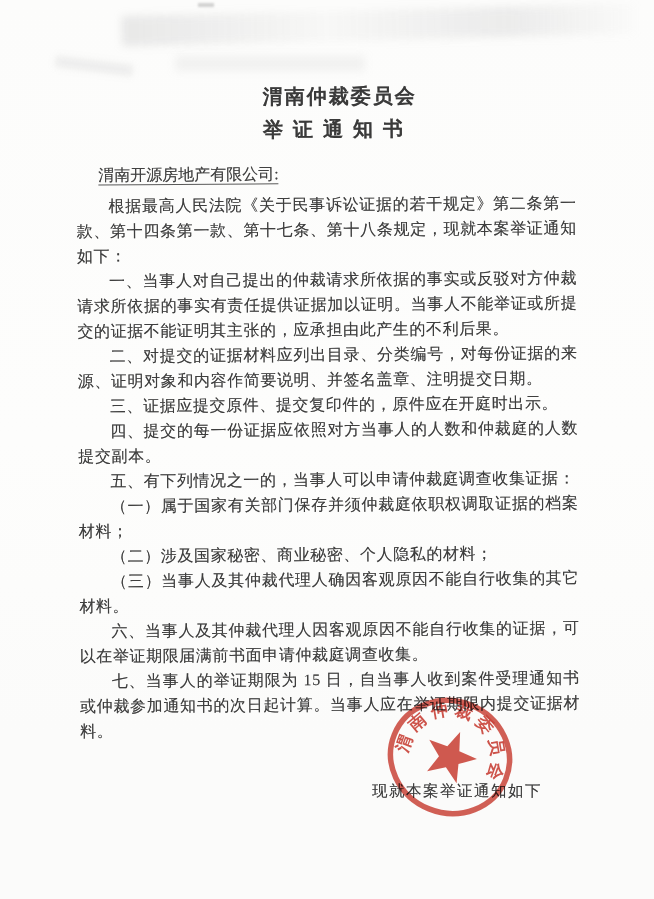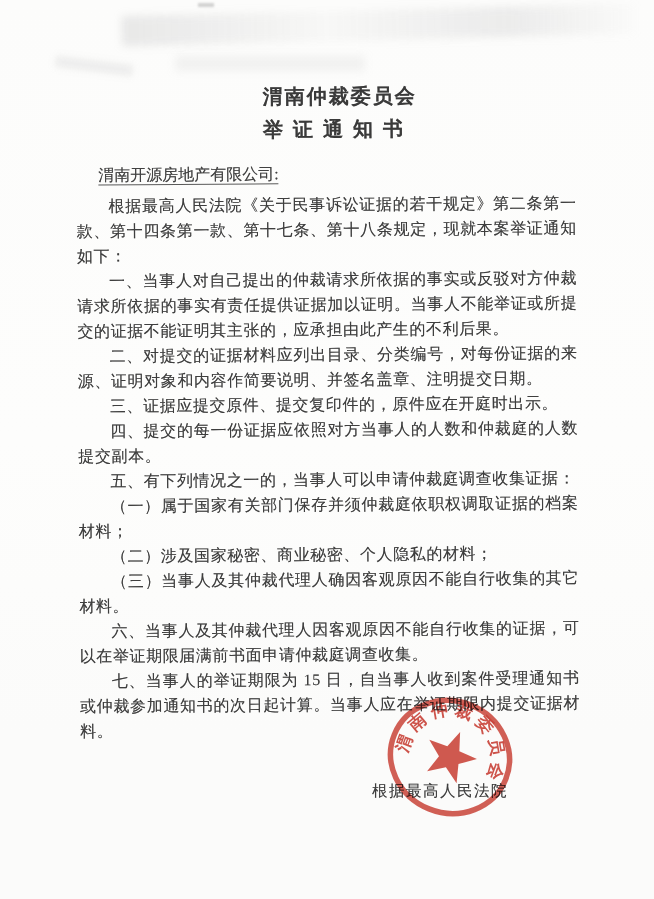--- a/index.html
+++ b/index.html
@@ -125,21 +125,21 @@
       <p>四、提交的每一份证据应依照对方当事人的人数和仲裁庭的人数提交副本。</p>
       <p>五、有下列情况之一的，当事人可以申请仲裁庭调查收集证据：</p>
       <p>（一）属于国家有关部门保存并须仲裁庭依职权调取证据的档案材料；</p>
       <p>（二）涉及国家秘密、商业秘密、个人隐私的材料；</p>
       <p>（三）当事人及其仲裁代理人确因客观原因不能自行收集的其它材料。</p>
       <p>六、当事人及其仲裁代理人因客观原因不能自行收集的证据，可以在举证期限届满前书面申请仲裁庭调查收集。</p>
       <p>七、当事人的举证期限为 15 日，自当事人收到案件受理通知书或仲裁参加通知书的次日起计算。当事人应在举证期限内提交证据材料。</p>
     </div>
   </div>
 
-  <div class="issue-date">根据最高人民法院</div>
+  <div class="issue-date">现就本案举证通知如下</div>
 
   <svg class="seal" width="140" height="140" viewBox="0 0 140 140" xmlns="http://www.w3.org/2000/svg">
     <g transform="rotate(22 70 70)">
       <ellipse cx="70" cy="70" rx="60" ry="56" fill="none" stroke="#c9352b" stroke-width="5.5" opacity="0.86"></ellipse>
       <path d="M70,43 L76.5,61.1 L95.7,61.7 L80.5,73.4 L85.9,91.8 L70,81 L54.1,91.8 L59.5,73.4 L44.3,61.7 L63.5,61.1 Z" fill="#cb382c" opacity="0.9"></path>
       <path id="sealArc" d="M 30.5 84.4 A 42 42 0 1 1 109.5 84.4" fill="none"></path>
       <text font-size="17" font-weight="bold" fill="#c9352b" letter-spacing="5" opacity="0.92" font-family="Liberation Serif, DejaVu Serif, serif">
         <textPath href="#sealArc" startOffset="2">渭南仲裁委员会</textPath>
       </text>
     </g>

